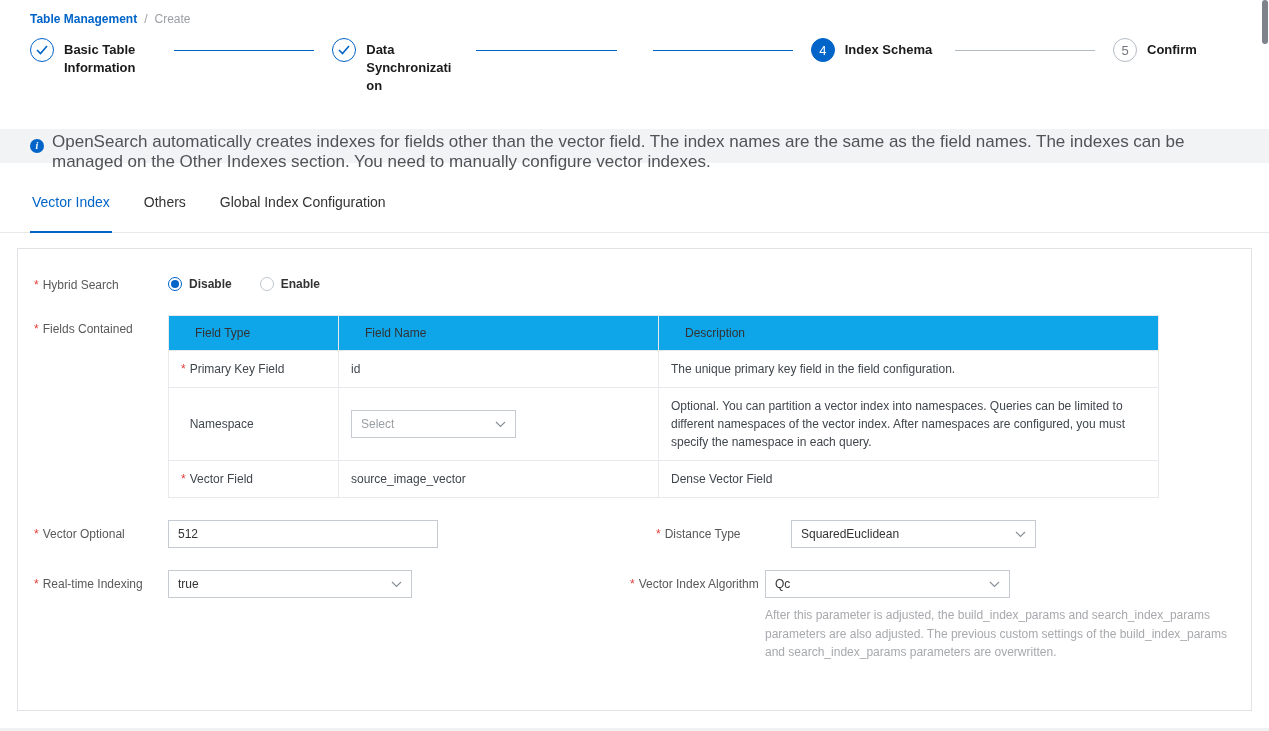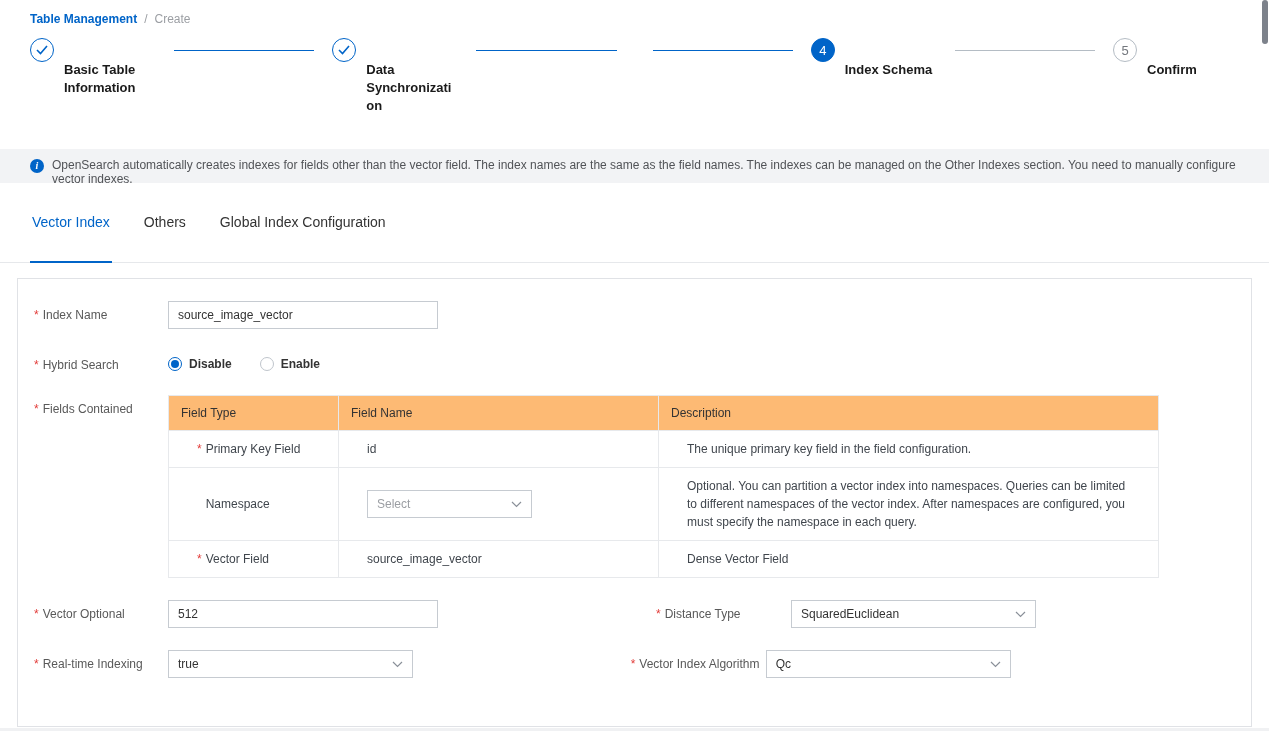--- a/index.html
+++ b/index.html
@@ -25,42 +25,42 @@
     width:24px; height:24px; border-radius:50%;
     display:flex; align-items:center; justify-content:center;
     font-size:13px; flex:none; background:#fff;
   }
   .step-circle.done    { border:1px solid #0064c8; color:#0064c8; }
   .step-circle.active  { background:#0064c8; color:#fff; border:1px solid #0064c8; }
   .step-circle.pending { border:1px solid #b4bcc4; color:#73777d; }
   .step-label {
     font-size:13px; font-weight:bold; color:#1a1a1a;
     width:92px; line-height:1.4; padding-top:3px;
-    overflow-wrap:break-word; word-break:break-word;margin-top:20px;
+    overflow-wrap:break-word; word-break:break-word;
   }
   .step-line { flex:1 1 auto; height:1px; margin:12px 18px 0 18px; }
   .step-line.blue { background:#0064c8; }
   .step-line.gray { background:#b4bcc4; }
 
   
   .banner {
     margin-top:33px; background:#f2f3f5; height:34px;
     display:flex; align-items:center; gap:8px; padding:0 30px;
   }
   .info-icon {
     width:14px; height:14px; border-radius:50%; background:#0064c8; color:#fff;
     font-size:10px; font-weight:bold; font-style:italic;
     display:flex; align-items:center; justify-content:center; flex:none;
     font-family:"Liberation Serif", serif;
   }
-  .banner-text { font-size:12px; color:#515357;margin-top:12px; }
+  .banner-text { font-size:17px; color:#515357;margin-top:12px; }
 
   
   .tabs { display:flex; gap:30px; padding:0 30px; margin-top:21px; border-bottom:1px solid #e6e8eb; }
-  .tab { font-size:14px; color:#333; padding:10px 2px 31px; cursor:pointer; }
+  .tab { font-size:14px; color:#333; padding:10px 2px 21px; cursor:pointer; }
   .tab.active { color:#0064c8; border-bottom:2px solid #0064c8; margin-bottom:-1px; }
 
   
   .panel {
     margin:15px 17px 0 17px;
     border:1px solid #e0e2e6;
     padding:22px 16px 26px 16px;
     background:#fff;
   }
 
@@ -86,24 +86,24 @@
   
   .radio-group { display:flex; gap:28px; align-items:center; padding-top:6px;font-weight:bold; }
   .radio { display:flex; align-items:center; gap:7px; font-size:12px; color:#333; cursor:pointer; }
   .radio-dot { width:14px; height:14px; border-radius:50%; border:1px solid #bfc5cc; background:#fff; flex:none; position:relative; }
   .radio-dot.checked { border-color:#0064c8; }
   .radio-dot.checked::after { content:""; position:absolute; inset:2px; border-radius:50%; background:#0064c8; }
 
   
   .fields-table { border-collapse:collapse; width:990px; font-size:12px; table-layout:fixed; }
   .fields-table th {
-    background:#fdba74; text-align:left; font-weight:normal; color:#333;
-    padding:10px 12px; border:1px solid #e7e9ec; height:34px;
-  }
-  .fields-table td { padding:9px 28px; border:1px solid #e7e9ec; color:#40464d; vertical-align:middle; line-height:1.5; }
+    background:#0ea5e9; text-align:left; font-weight:normal; color:#333;
+    padding:10px 26px; border:1px solid #e7e9ec; height:34px;
+  }
+  .fields-table td { padding:9px 12px; border:1px solid #e7e9ec; color:#40464d; vertical-align:middle; line-height:1.5; }
   .cell-strong { color:#333; }
 
   
   .col-right-label { width:135px; flex:none; margin-left:218px; font-size:12px; color:#595959; padding-top:7px; line-height:1.3; }
   .field-stack { width:470px; }
   .help-text { margin-top:8px; font-size:12px; color:#a7a9ad; line-height:1.55; width:470px; }
 
   
   .scrollbar-track { position:absolute; top:0; right:0; width:8px; height:731px; }
   .scrollbar-thumb { position:absolute; top:0; right:1px; width:6px; height:44px; background:#7d828b; border-radius:3px; }
@@ -160,26 +160,20 @@
 </div>
 
 <div class="tabs">
   <div class="tab active">Vector Index</div>
   <div class="tab">Others</div>
   <div class="tab">Global Index Configuration</div>
 </div>
 
 <div class="panel">
 
-  <div class="form-row">
-    <div class="form-label">
-      <span class="req">*</span><span>Index Name</span>
-    </div>
-    <input class="text-input" value="source_image_vector" style="">
-  </div>
 
   <div class="form-row">
     <div class="form-label">
       <span class="req">*</span><span>Hybrid Search</span>
     </div>
     <div class="radio-group">
       <label class="radio">
         <span class="radio-dot checked"></span>
         <span>Disable</span>
       </label>
@@ -277,20 +271,21 @@
     </div>
     <div class="field-stack">
       <div class="select">
         <span>Qc</span>
         <span class="chevron">
           <svg width="11" height="7" viewBox="0 0 11 7">
               <path d="M1 1l4.5 4.5L10 1" fill="none" stroke="#8a9099" stroke-width="1.2"></path>
             </svg>
         </span>
       </div>
+      <div class="help-text">After this parameter is adjusted, the build_index_params and search_index_params parameters are also adjusted. The previous custom settings of the build_index_params and search_index_params parameters are overwritten.</div>
     </div>
   </div>
 
 </div>
 
 <div class="scrollbar-track">
   <div class="scrollbar-thumb"></div>
 </div>
 <div class="bottom-strip"></div>
 

